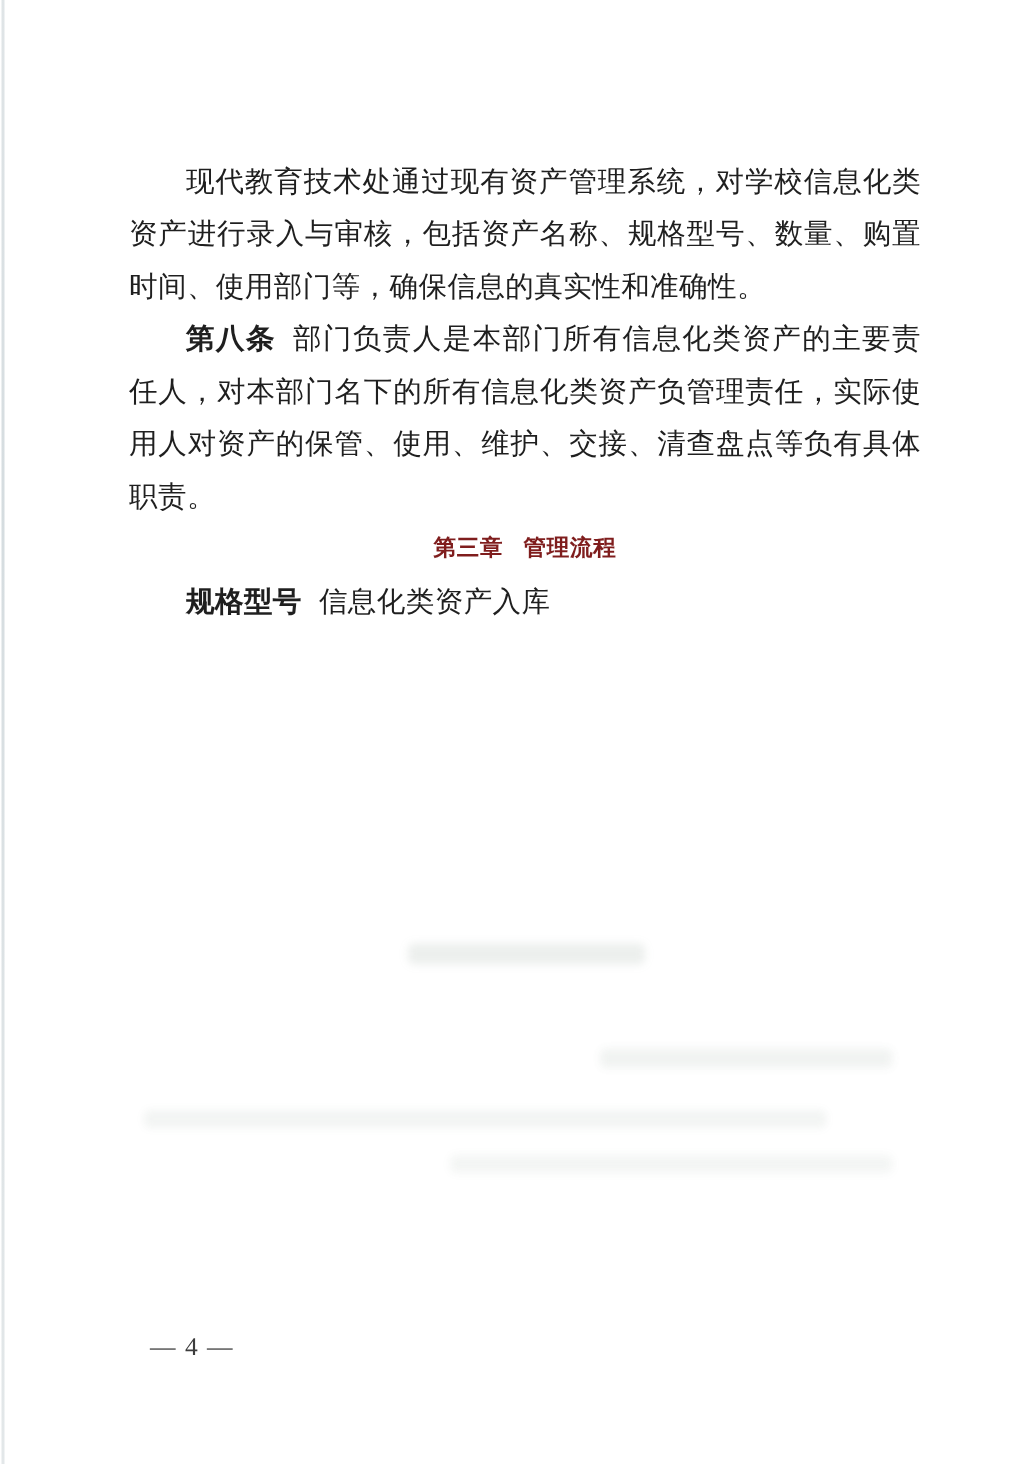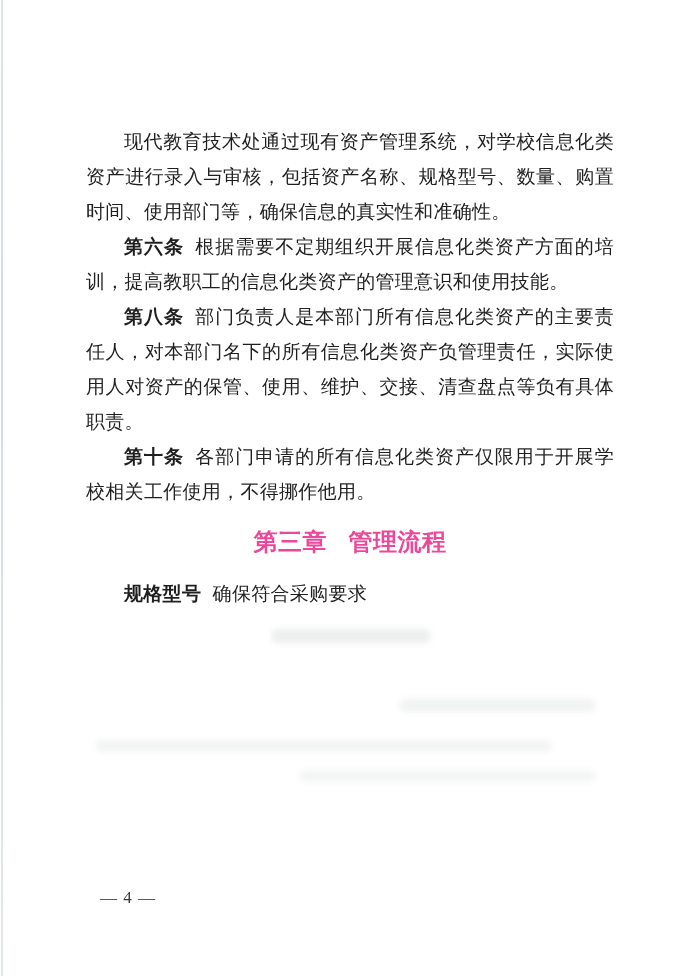--- a/index.html
+++ b/index.html
@@ -39,44 +39,44 @@
     z-index: 0;
   }
   .g1 { left: 272px; top: 629px; width: 158px; height: 14px; }
   .g2 { left: 400px; top: 699px; width: 195px; height: 13px; opacity: .75; }
   .g3 { left: 96px;  top: 740px; width: 455px; height: 12px; opacity: .65; }
   .g4 { left: 300px; top: 770px; width: 295px; height: 12px; opacity: .6; }
 
   .doc-body {
     position: absolute;
     left: 86px;
-    top: 124px;
+    top: 104px;
     width: 528px;
     color: #1f1f1f;
     font-size: 19px;
     line-height: 35px;
     z-index: 1;
   }
   .para {
     margin: 0;
     text-indent: 2em;
     text-align: justify;
     letter-spacing: 0.3px;
   }
   .lead {
     font-weight: bold;
     margin-right: 0.6em;
   }
   .chapter {
-    margin: 16px;
-    font-size: 24px;
+    margin: 0;
+    font-size: 15px;
     line-height: 35px;
     text-align: center;
     font-weight: bold;
-    color: #ec4899;
+    color: #7f1d1d;
     letter-spacing: 0.5px;
   }
   .chapter .chapter-no {
     margin-right: 0.9em;
   }
   .page-number {
     position: absolute;
     left: 100px;
     top: 886px;
     font-size: 17px;
@@ -92,21 +92,19 @@
 
 <div class="page">
   <div class="scan-edge"></div>
   <div class="ghost g1"></div>
   <div class="ghost g2"></div>
   <div class="ghost g3"></div>
   <div class="ghost g4"></div>
 
   <main class="doc-body">
       <p class="para"><span>现代教育技术处通过现有资产管理系统，对学校信息化类资产进行录入与审核，包括资产名称、规格型号、数量、购置时间、使用部门等，确保信息的真实性和准确性。</span></p>
-      <p class="para"><b class="lead">第六条</b><span>根据需要不定期组织开展信息化类资产方面的培训，提高教职工的信息化类资产的管理意识和使用技能。</span></p>
       <p class="para"><b class="lead">第八条</b><span>部门负责人是本部门所有信息化类资产的主要责任人，对本部门名下的所有信息化类资产负管理责任，实际使用人对资产的保管、使用、维护、交接、清查盘点等负有具体职责。</span></p>
-      <p class="para"><b class="lead">第十条</b><span>各部门申请的所有信息化类资产仅限用于开展学校相关工作使用，不得挪作他用。</span></p>
       <h2 class="chapter"><span class="chapter-no">第三章</span><span>管理流程</span></h2>
-      <p class="para"><b class="lead">规格型号</b><span>确保符合采购要求</span></p>
+      <p class="para"><b class="lead">规格型号</b><span>信息化类资产入库</span></p>
     </main>
 
   <div class="page-number">— 4 —</div>
 </div>
 
 </body></html>

